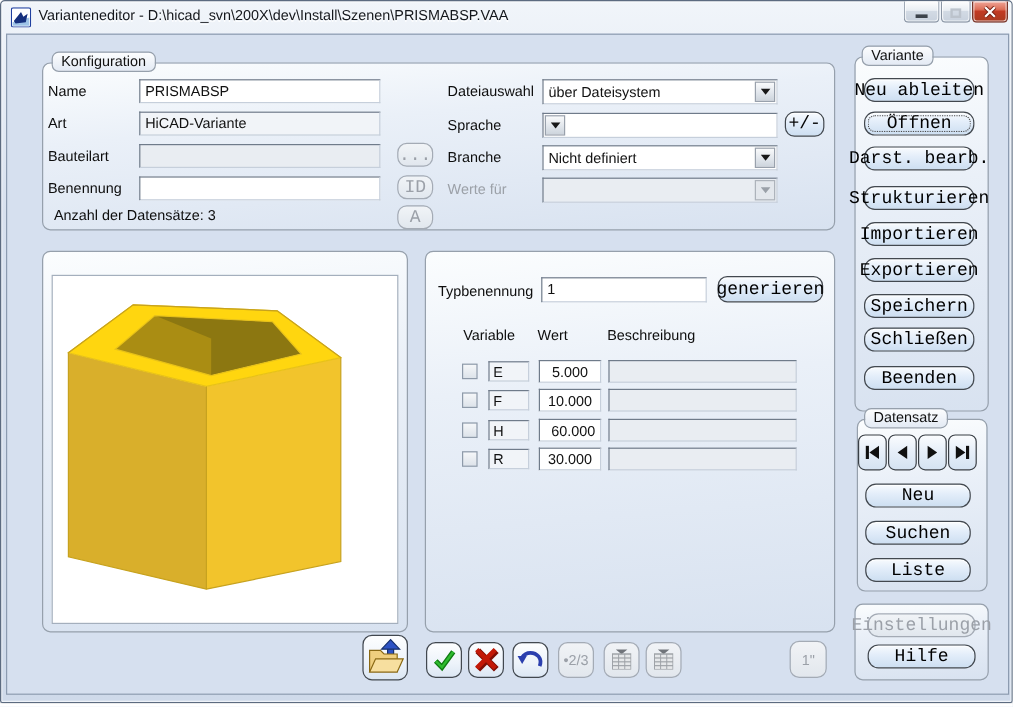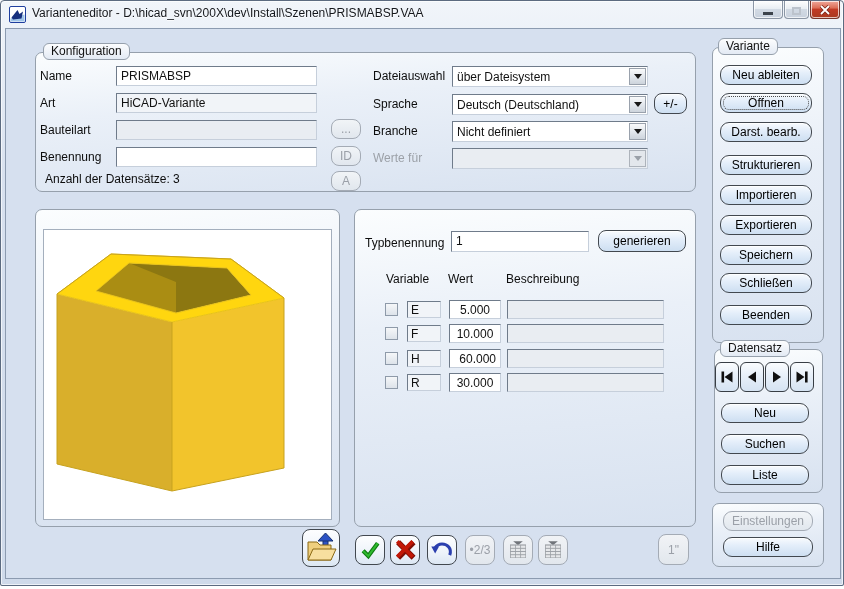--- a/index.html
+++ b/index.html
@@ -46,23 +46,23 @@
   .combo.dis { background:#E9EDF2; }
   .combo-text { flex:1; padding:0 4px; white-space:nowrap; overflow:hidden; font-size:12px; }
   .combo-arrow { width:17px; align-self:stretch; margin:1px; border:1px solid #99A1AC;
     background:linear-gradient(#F9FAFB,#E1E6EC 55%,#CDD4DC);
     display:flex; align-items:center; justify-content:center; }
   .combo.dis .combo-arrow { background:#E3E7EC; border-color:#ADB3BB; }
   .tri-down { width:0; height:0; border:4px solid transparent; border-bottom:none;
     border-top:5px solid #181818; }
   .combo.dis .tri-down { border-top-color:#9AA0A8; }
   .btn { position:absolute; display:flex; align-items:center; justify-content:center;
-    font-size:12px; color:#000; border:1px solid #42484F; border-radius:9px;
+    font-size:15px; color:#000; border:1px solid #42484F; border-radius:9px;
     background:linear-gradient(#F8FBFE,#E4EEFA 40%,#CFE0F2 95%);
-    box-shadow:inset 0 1px 0 rgba(255,255,255,.85); white-space:nowrap; }
+    box-shadow:inset 0 1px 0 rgba(255,255,255,.85); white-space:nowrap;font-family:Liberation Mono, monospace; }
   .btn.sm { border-radius:8px; }
   .btn.dis { color:#9BA0A8; border-color:#A4ABB5;
     background:linear-gradient(#F1F4F7,#E1E7EE); box-shadow:none; }
   .btn.focus { position:absolute; }
   .btn.focus::after { content:""; position:absolute; left:2px; right:2px; top:2px; bottom:2px;
     border:1px dotted #4A4A4A; border-radius:6px; }
   .cb { position:absolute; width:13px; height:13px; border:1px solid #8E9AA9;
     background:linear-gradient(#F5F7F9,#DDE3EA); }
   .preview { position:absolute; background:#fff; border:1px solid #A4AFBD; }
   .iconbtn { position:absolute; width:30px; height:30px; border:1px solid #42484F;
@@ -127,21 +127,20 @@
     <div class="lbl" style="left:367px;top:40px">Dateiauswahl</div>
     <div class="combo" style="left:446px;top:37px;width:196px;height:21px">
       <div class="combo-text">über Dateisystem</div>
       <div class="combo-arrow">
           <div class="tri-down"></div>
         </div>
     </div>
 
     <div class="lbl" style="left:367px;top:68px">Sprache</div>
     <div class="combo" style="left:446px;top:65px;width:196px;height:21px">
-      <div class="combo-text">Deutsch (Deutschland)</div>
       <div class="combo-arrow">
           <div class="tri-down"></div>
         </div>
     </div>
     <div class="btn sm" style="left:648px;top:64px;width:33px;height:21px">+/-</div>
 
     <div class="lbl" style="left:367px;top:95px">Branche</div>
     <div class="combo" style="left:446px;top:92px;width:196px;height:21px">
       <div class="combo-text">Nicht definiert</div>
       <div class="combo-arrow">

